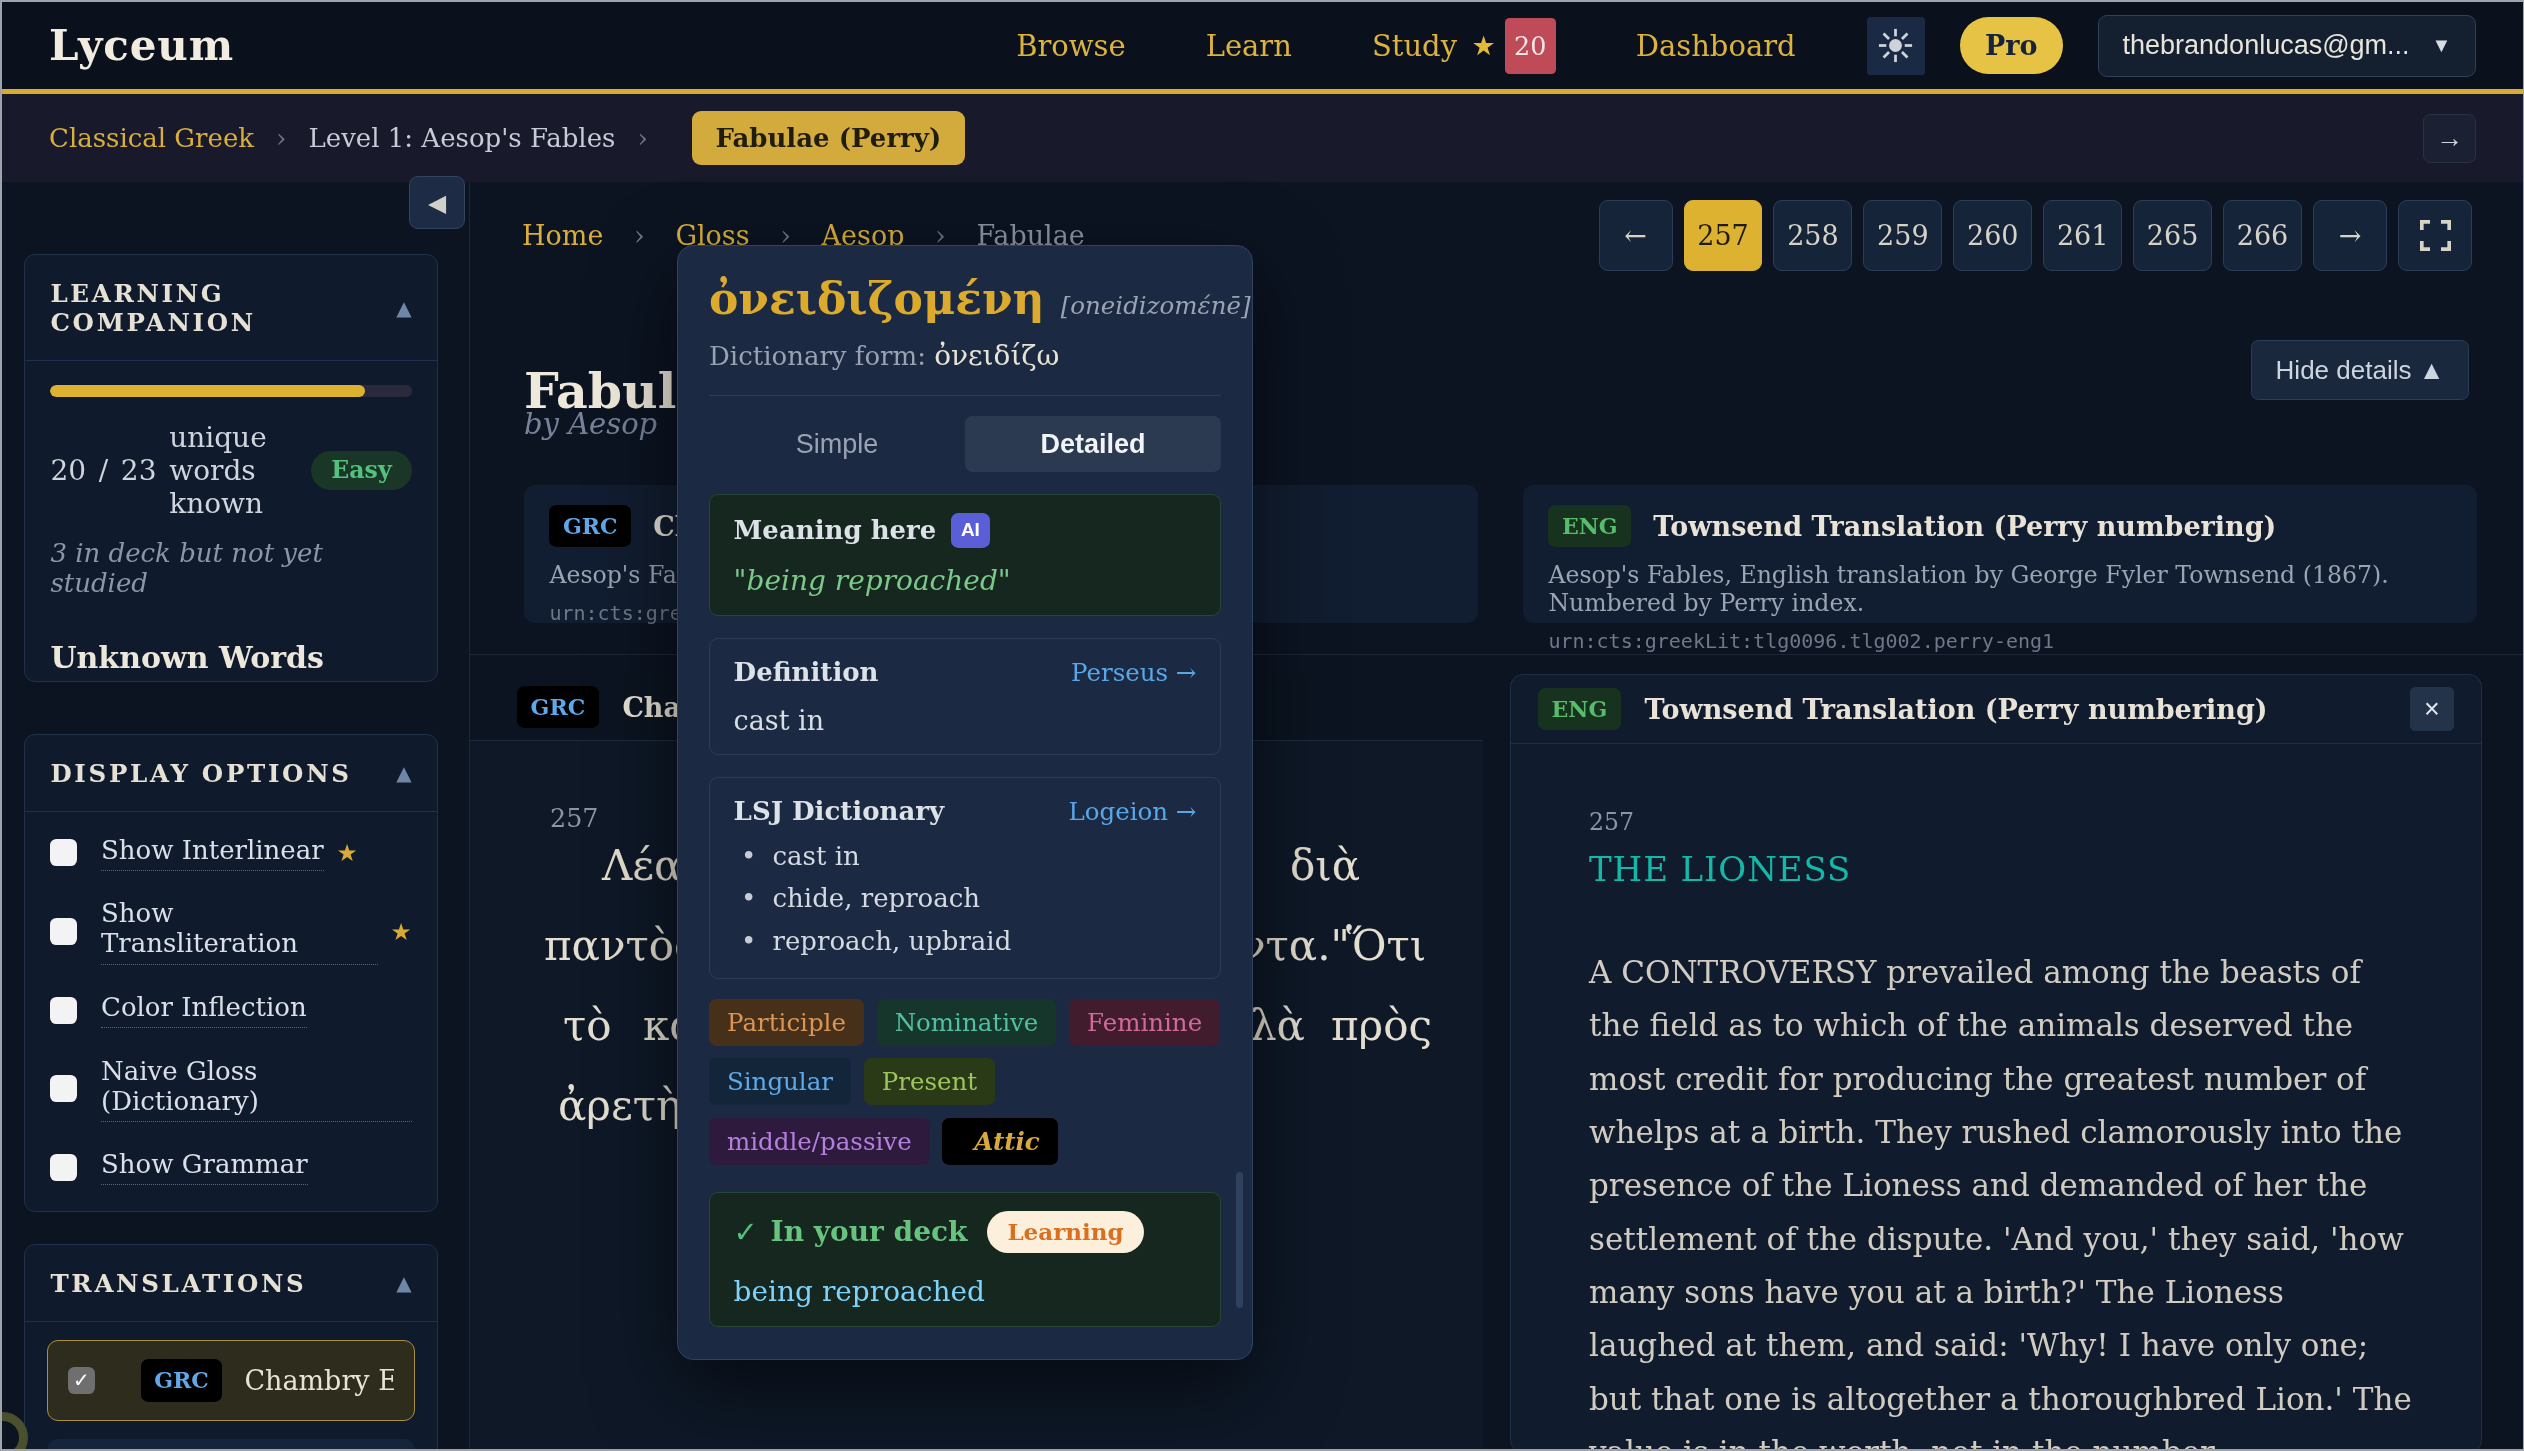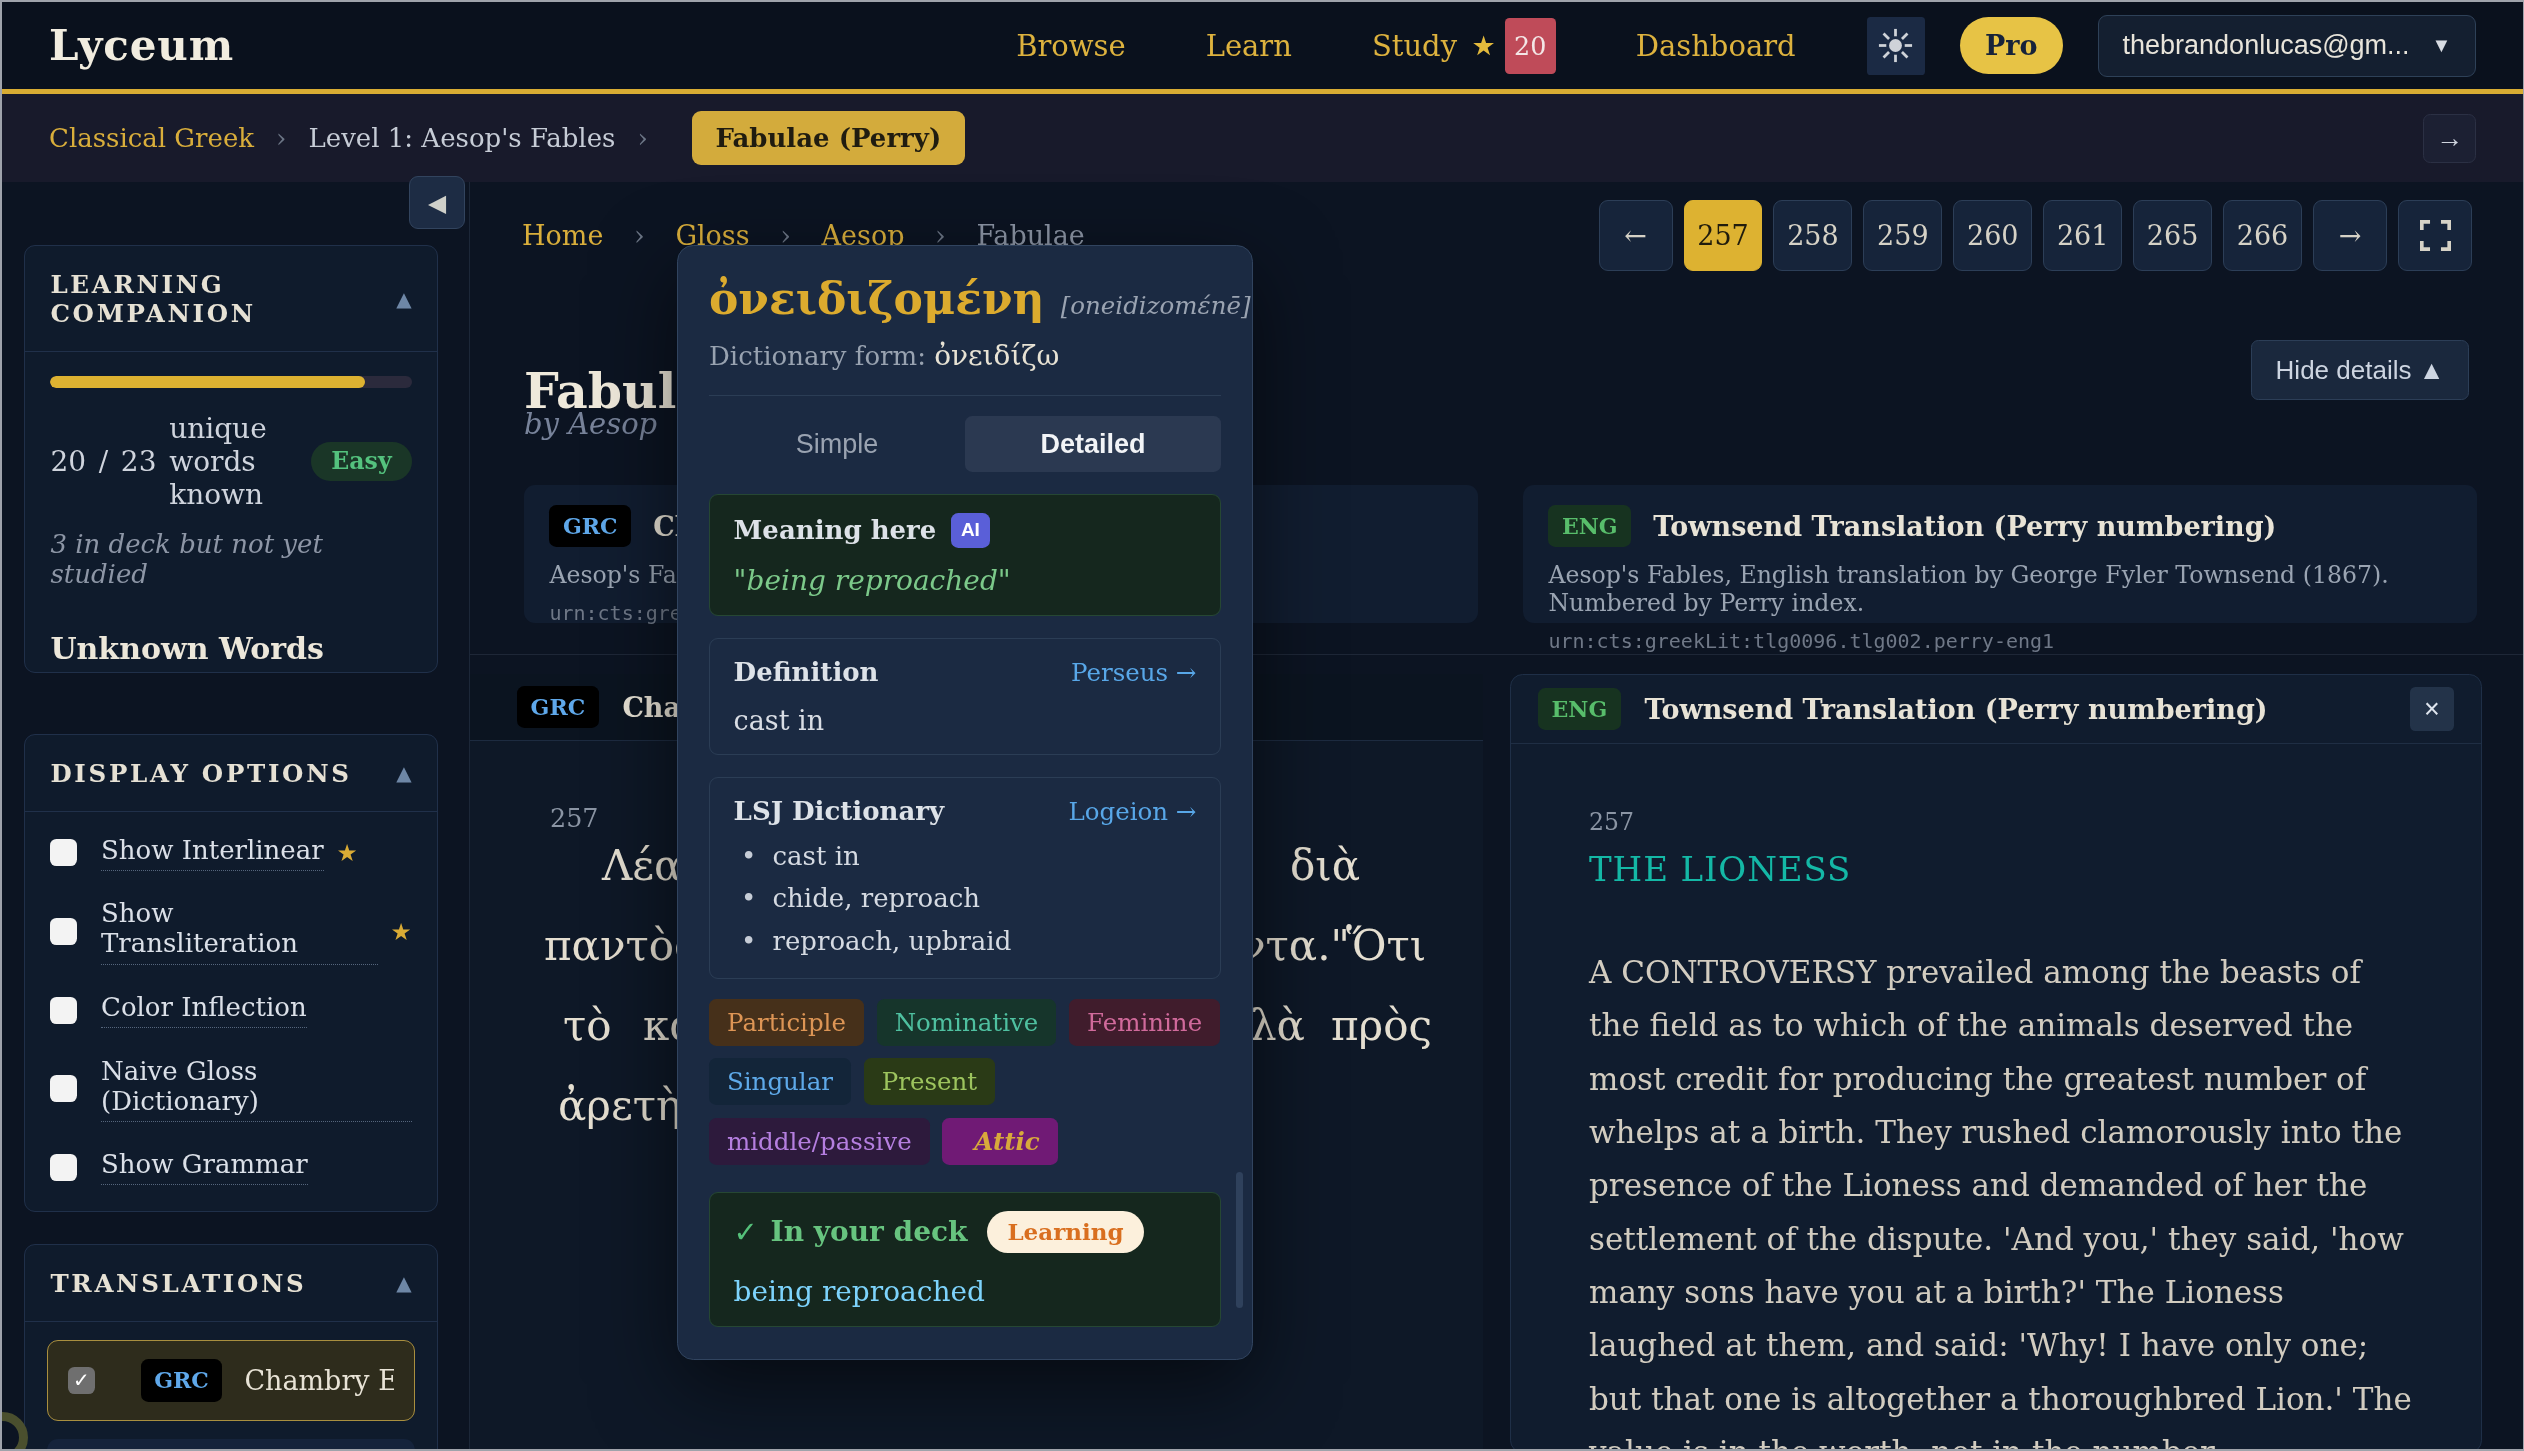--- a/index.html
+++ b/index.html
@@ -43,21 +43,21 @@
 
   
   .v-divider{position:absolute;left:467px;top:180px;bottom:0;width:0.9px;background:#1c2738;}
   .collapse-btn{position:absolute;left:407px;top:174px;width:56px;height:53px;background:#1d2c44;
     border:0.9px solid #32445e;border-radius:9px;color:#cfd0c9;font-size:23.6px;
     display:flex;align-items:center;justify-content:center;cursor:pointer;}
   .panel{position:absolute;left:22px;width:414px;background:#0f1b2c;border:0.9px solid #20304a;border-radius:11px;overflow:hidden;}
   .panel-head{display:flex;align-items:center;justify-content:space-between;padding:23.6px 25.4px;border-bottom:0.9px solid #20304a;}
   .panel-title{font-size:24.5px;font-weight:700;letter-spacing:2.7px;color:#e6e1d4;}
   .panel-caret{color:#6e87a6;font-size:20px;}
-  #panel-lc{top:243px;height:428px;}
+  #panel-lc{top:252px;height:428px;}
   #panel-do{top:732px;height:478px;}
   #panel-tr{top:1242px;height:272px;}
   .lc-body{padding:18px 25.4px;}
   .progress-track{height:12.7px;background:#2b2a3c;border-radius:6.4px;margin-top:5.4px;overflow:hidden;}
   .progress-fill{height:100%;background:#ddb231;border-radius:6.4px;}
   .lc-stats{display:flex;align-items:center;margin-top:23.6px;font-size:28px;color:#cfd4dd;gap:12.7px;}
   .easy-pill{margin-left:auto;background:#1a3627;color:#54c27e;font-size:23.6px;font-weight:700;
     padding:5.4px 20px;border-radius:907px;}
   .lc-note{margin-top:18px;font-style:italic;color:#8d96a6;font-size:26px;}
   .lc-unknown{margin-top:42px;font-weight:700;font-size:30px;color:#ece7da;}
@@ -140,21 +140,21 @@
   .lsj-bullet{color:#c6ccd6;margin-right:16.3px;}
   .grammar-row{display:flex;align-items:center;margin-top:23.6px;}
   .tags{display:flex;flex-wrap:wrap;gap:12.7px;margin-top:20px;}
   .gtag{font-size:24.5px;padding:9px 18px;border-radius:7.3px;}
   .tag-participle{background:#46301a;color:#dd9555;}
   .tag-nominative{background:#16352b;color:#4fc0a0;}
   .tag-feminine{background:#401c2c;color:#d06a9b;}
   .tag-singular{background:#132539;color:#5ea9e9;}
   .tag-present{background:#2a3a16;color:#9dc45e;}
   .tag-middlepassive{background:#2d1a3c;color:#b57fe0;}
-  .tag-attic{background:#701a75;color:#d8a93b;font-style:italic;font-weight:700;padding-left:32px;}
+  .tag-attic{background:#000000;color:#d8a93b;font-style:italic;font-weight:700;padding-left:32px;}
   .deck-card{margin-top:27px;}
   .deck-row{display:flex;align-items:center;gap:12.7px;}
   .deck-check{color:#55c07a;font-size:29px;}
   .deck-label{font-size:28px;font-weight:700;color:#67c47f;}
   .learning-pill{background:#fcf0dc;color:#d96f1f;font-size:23px;font-weight:700;padding:7.3px 20px;border-radius:907px;margin-left:7.3px;}
   .deck-gloss{margin-top:22px;font-size:28px;color:#7dd3fc;}
   .modal-scrollthumb{position:absolute;right:9px;top:926px;width:7.3px;height:136px;background:#2f415c;border-radius:3.6px;}
 
   .flourish{position:absolute;left:-25.4px;top:1410px;width:51px;height:51px;border-radius:50%;
     border:9px solid #4a4f2e;background:transparent;}

